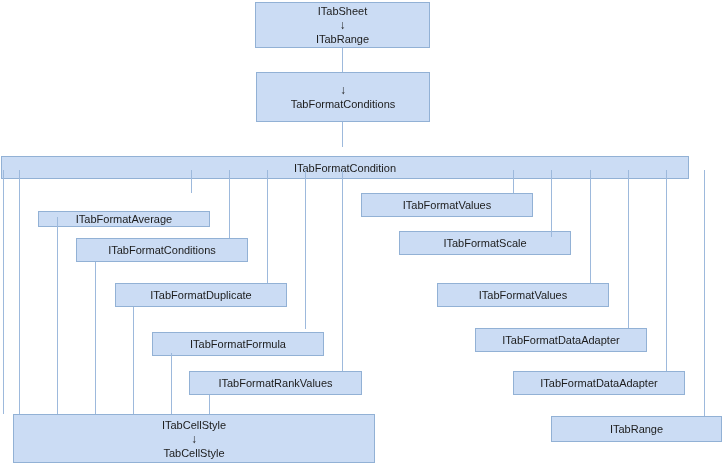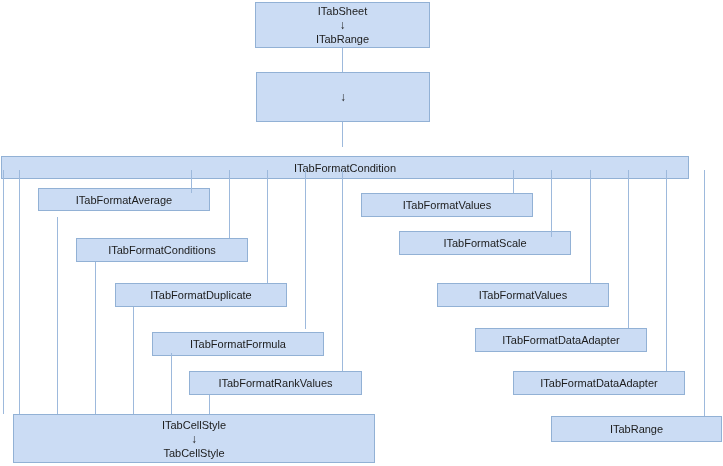--- a/index.html
+++ b/index.html
@@ -27,27 +27,28 @@
 <body>
 
 <div class="node multi" style="left:255px;top:2px;width:175px;height:46px">
   <span>ITabSheet</span>
   <span class="arrow">↓</span>
   <span>ITabRange</span>
 </div>
 
 <div class="node multi" style="left:256px;top:72px;width:174px;height:50px">
   <span class="arrow">↓</span>
+  <span>TabFormatConditions</span>
 </div>
 
 <div class="node" style="left:1px;top:156px;width:688px;height:23px">
   <span>ITabFormatCondition</span>
 </div>
 
-<div class="node" style="left:38px;top:188px;width:172px;height:23px">
+<div class="node" style="left:38px;top:211px;width:172px;height:16px">
   <span>ITabFormatAverage</span>
 </div>
 <div class="node" style="left:76px;top:238px;width:172px;height:24px">
   <span>ITabFormatConditions</span>
 </div>
 <div class="node" style="left:115px;top:283px;width:172px;height:24px">
   <span>ITabFormatDuplicate</span>
 </div>
 <div class="node" style="left:152px;top:332px;width:172px;height:24px">
   <span>ITabFormatFormula</span>

